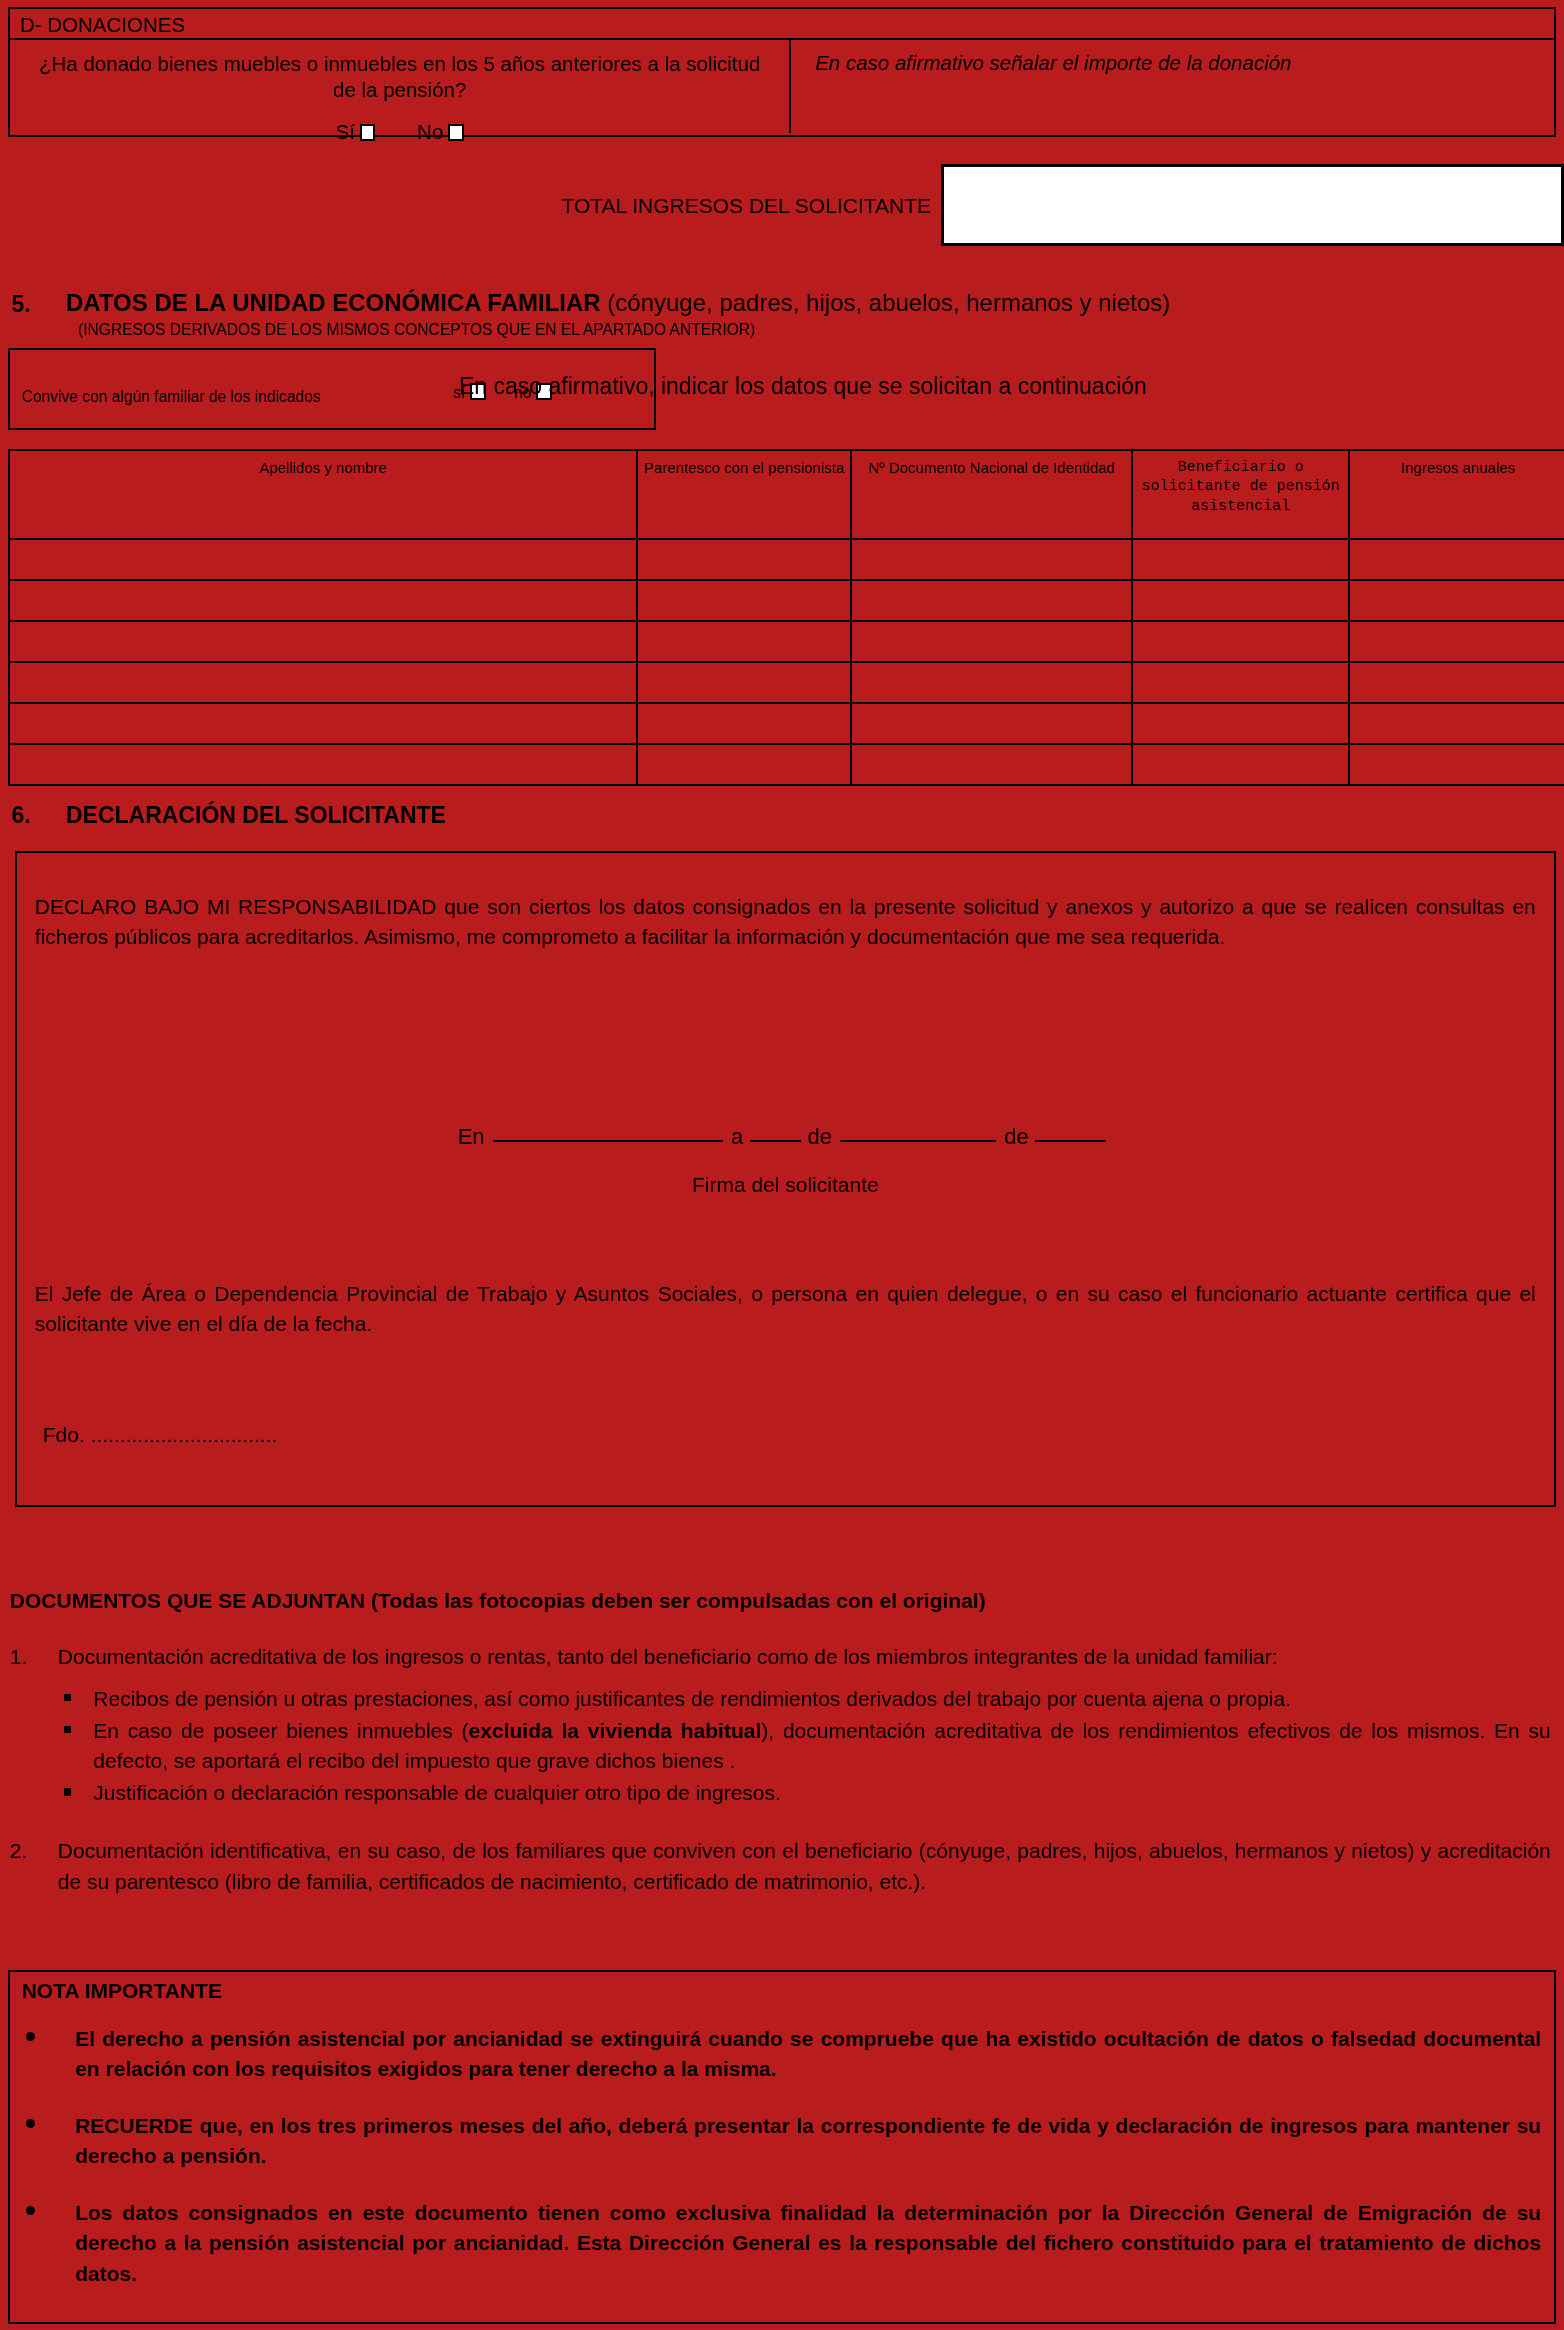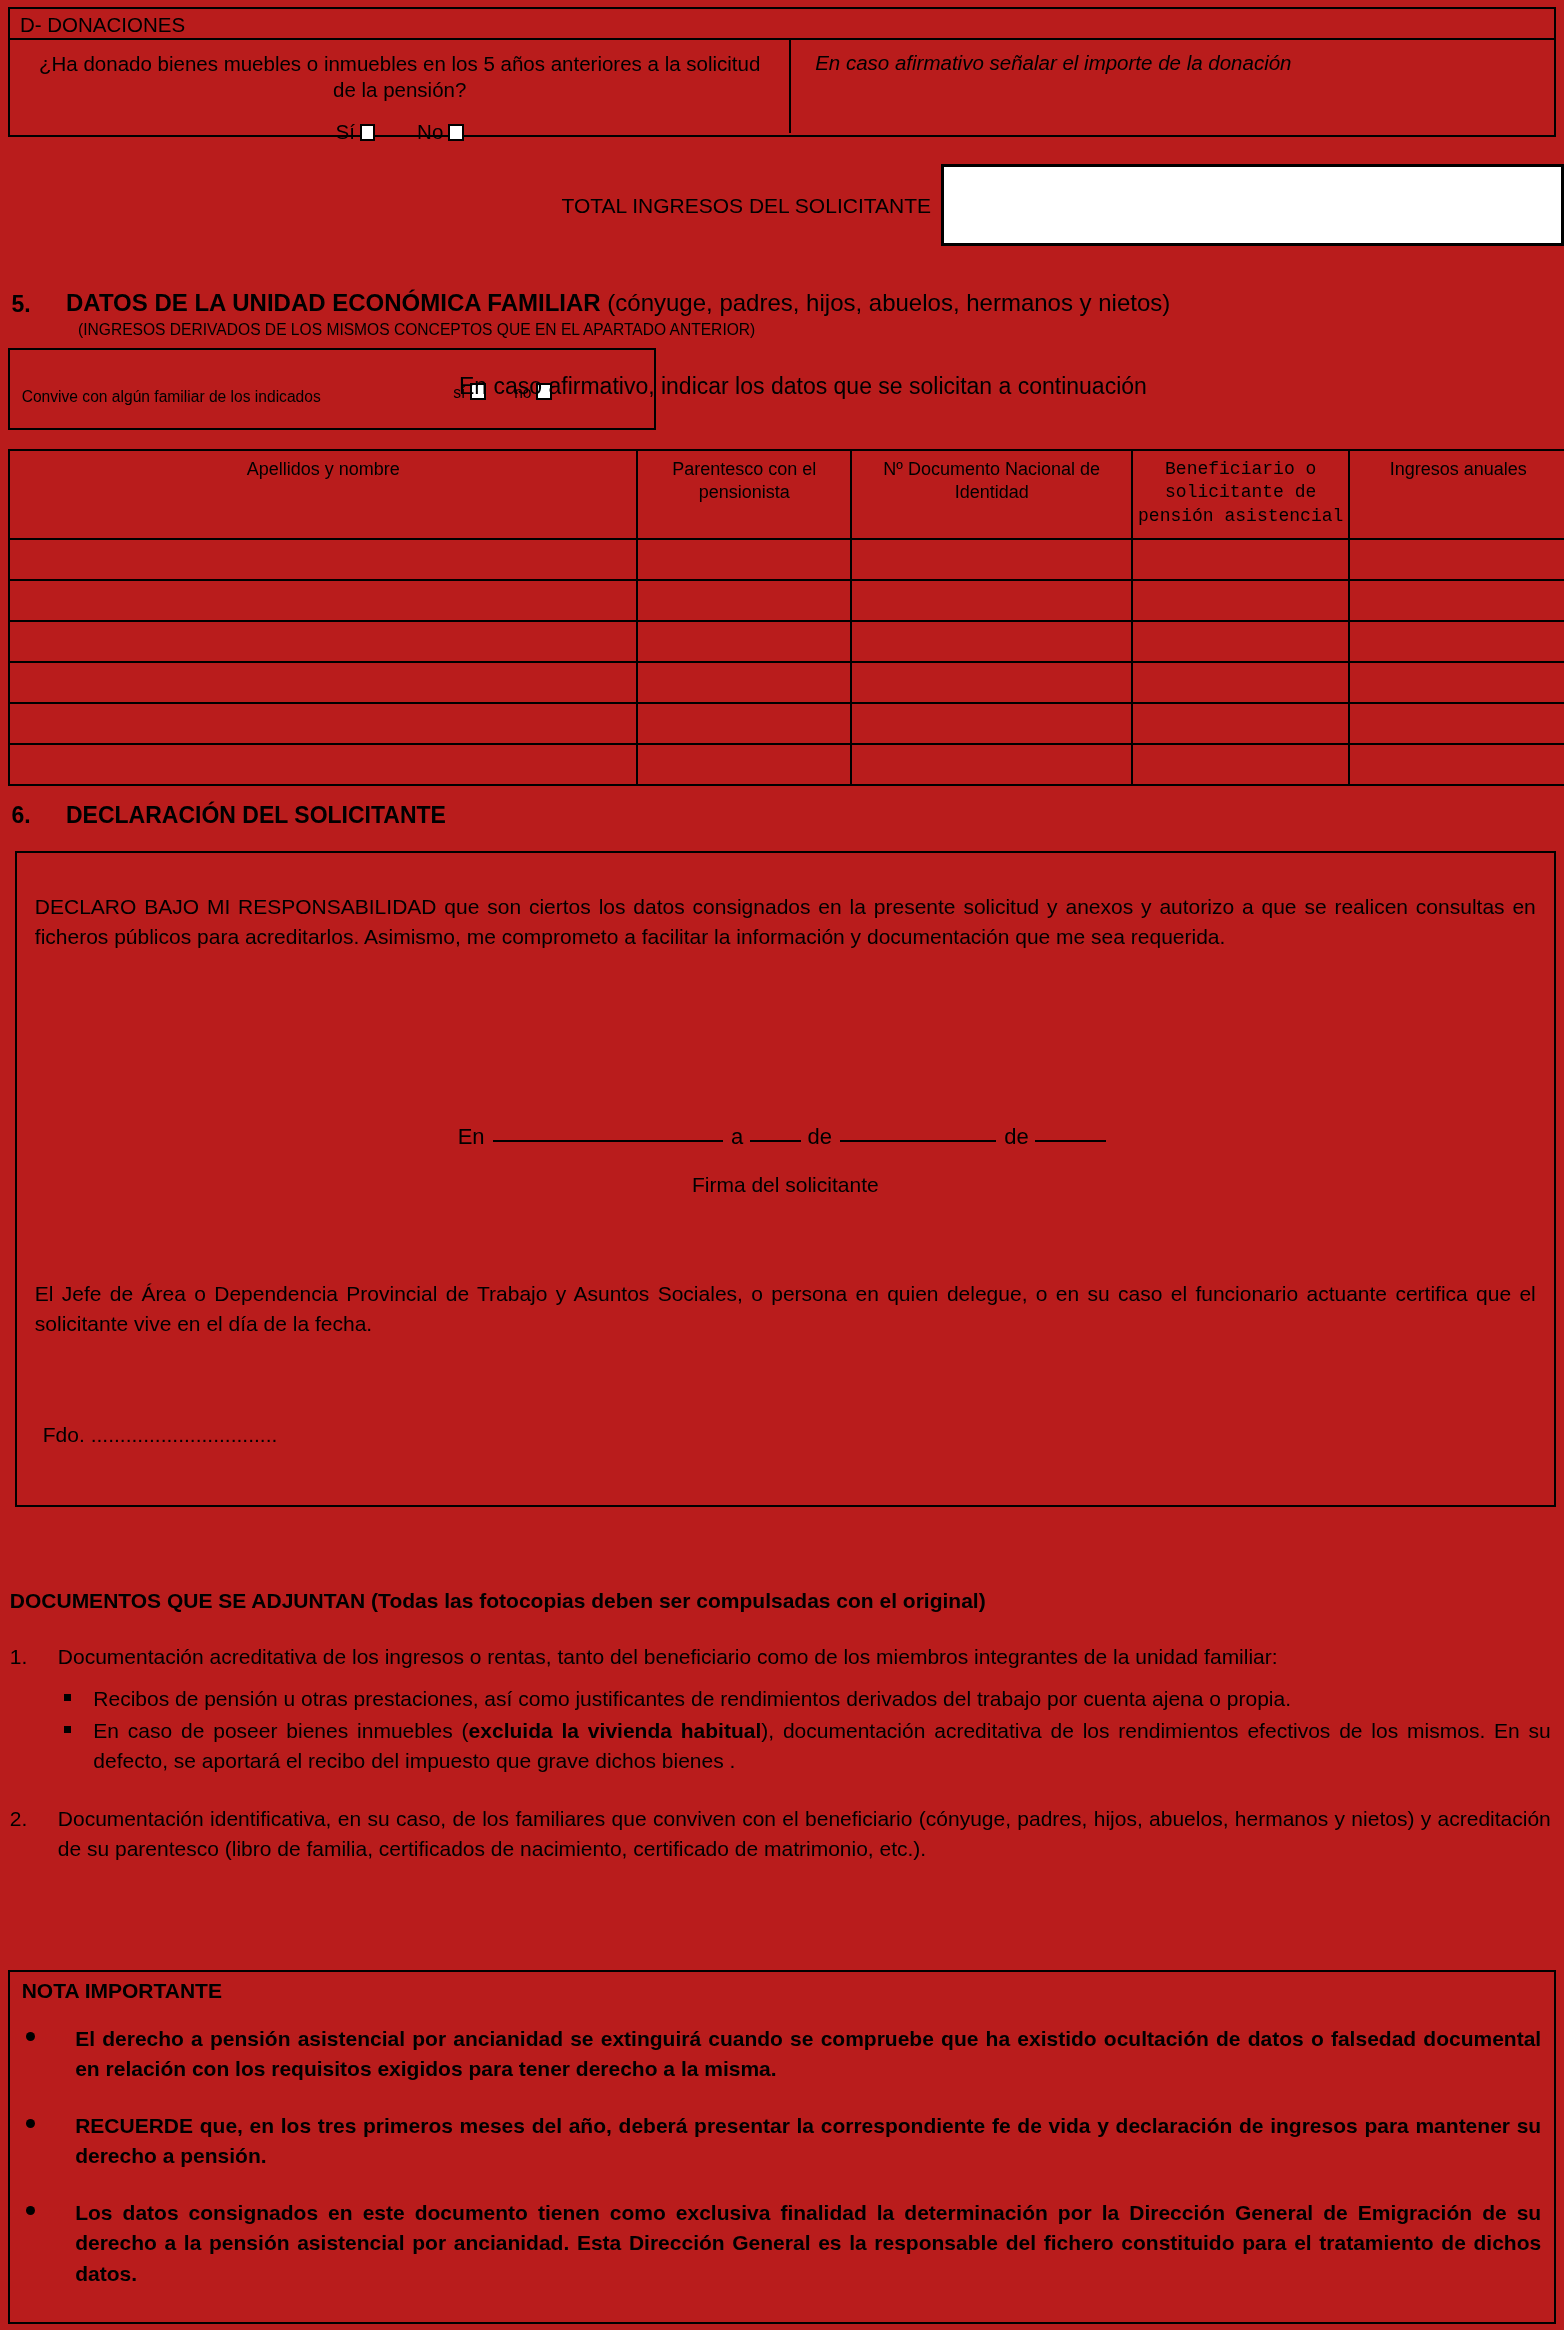--- a/index.html
+++ b/index.html
@@ -104,21 +104,21 @@
     border-collapse: collapse;
     table-layout: fixed;
     position: absolute;
   }
   .fam-table th, .fam-table td {
     border: 2.5px solid #000;
     padding: 0;
   }
   .fam-table th {
     height: 80px;
-    font-size: 18px;
+    font-size: 15px;
     font-weight: normal;
     vertical-align: top;
     padding-top: 6.6px;
     text-align: center;
     line-height: 1.32;
     border-radius: 7px;
   }
   .fam-table td { height: 39px; }
   .col-apellidos { width: 626px; }
   .col-parentesco { width: 212px; }
@@ -311,20 +311,24 @@
 
       <div class="sublist">
         <div class="sub-item">
           <span class="sq"></span>
           <span class="sub-text">Recibos de pensión u otras prestaciones, así como justificantes de rendimientos derivados del trabajo por cuenta ajena o propia.</span>
         </div>
         <div class="sub-item">
           <span class="sq"></span>
           <span class="sub-text">En caso de poseer bienes inmuebles (<b>excluida la vivienda habitual</b>), documentación acreditativa de los rendimientos efectivos de los mismos. En su defecto, se aportará el recibo del impuesto que grave dichos bienes .</span>
         </div>
+        <div class="sub-item">
+          <span class="sq"></span>
+          <span class="sub-text">Justificación o declaración responsable de cualquier otro tipo de ingresos.</span>
+        </div>
       </div>
     </div>
 
     <div class="doc-item" style="margin-top:28px;">
       <span class="doc-num">2.</span>
       <span class="doc-text">Documentación identificativa, en su caso, de los familiares que conviven con el beneficiario (cónyuge, padres, hijos, abuelos, hermanos y nietos) y acreditación de su parentesco (libro de familia, certificados de nacimiento, certificado de matrimonio, etc.).</span>
     </div>
 
   </div>
 

